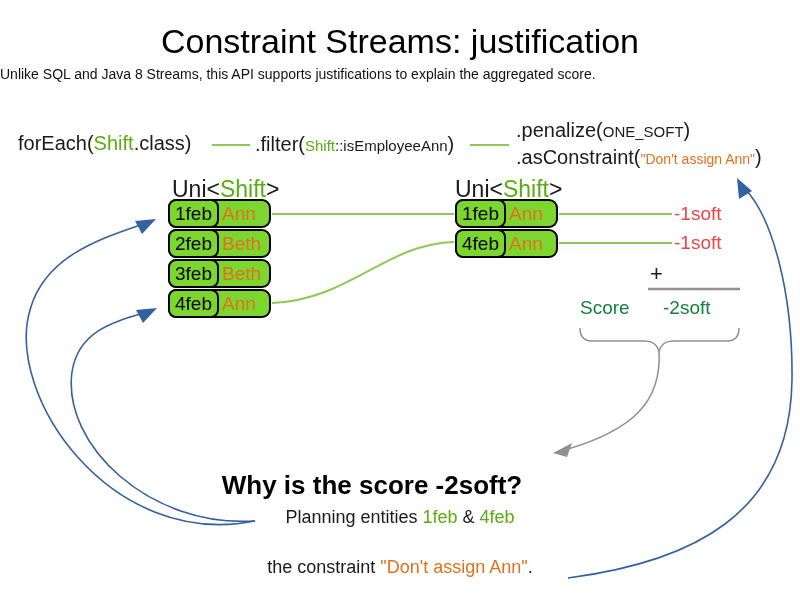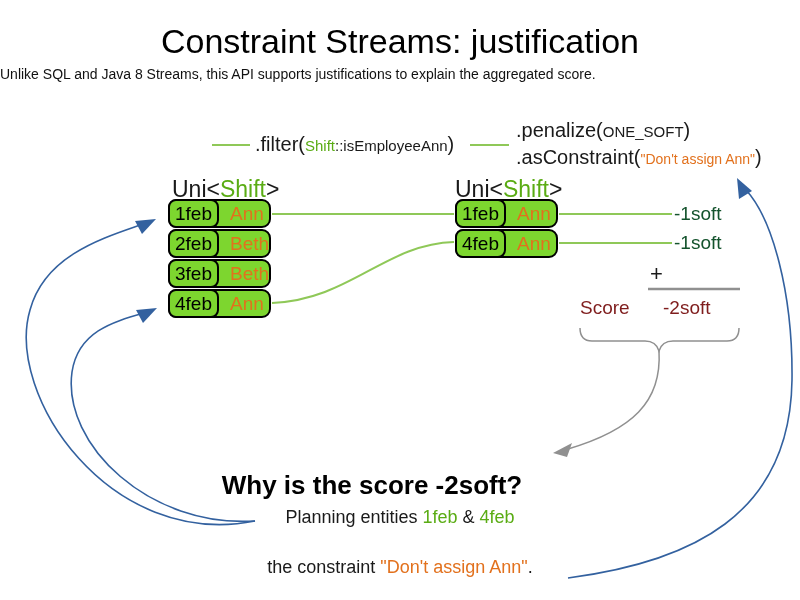--- a/index.html
+++ b/index.html
@@ -19,26 +19,26 @@
   .table{display:flex;flex-direction:column;gap:1px;}
   .chip-row{
     display:flex;align-items:stretch;width:103px;height:29px;box-sizing:border-box;
     background:var(--green-box);border:2px solid #000;border-radius:9px;
   }
   .chip-date{
     background:var(--green-box);border:2px solid #000;border-radius:8px;margin:-2px;
     padding:0 5px;display:flex;align-items:center;font-size:19px;color:#000;
   }
   .chip-name{
-    flex:1;display:flex;align-items:center;padding-left:13px;
+    flex:1;display:flex;align-items:center;padding-left:5px;
     font-size:19px;color:var(--orange);
   }
-  .penalty{font-size:19px;color:#14532d;}
+  .penalty{font-size:19px;color:#ef4444;}
   .plus{font-size:22px;color:#1a1a1a;}
-  .score-word,.score-total{font-size:19px;color:#7f1d1d;}
+  .score-word,.score-total{font-size:19px;color:#15803d;}
   .why{left:0;top:470px;width:744px;text-align:center;font-size:26px;font-weight:bold;color:#000;}
   .expl{width:800px;left:0;text-align:center;font-size:18px;color:#1a1a1a;}
   svg.layer{position:absolute;left:0;top:0;}
   .stroke-green{stroke:var(--green-line);stroke-width:2;fill:none;}
   .stroke-blue{stroke:var(--blue);stroke-width:1.6;fill:none;}
   .stroke-gray{stroke:var(--gray);stroke-width:1.5;fill:none;}
   .sumline{stroke:var(--gray);stroke-width:2.5;fill:none;}
   .fill-blue{fill:var(--blue);}
   .fill-gray{fill:var(--gray);}
 </style>
@@ -70,20 +70,23 @@
     <path class="stroke-blue" d="M255,521 C150,528 62,445 72,372 C78,332 112,322 144,313"></path>
     <path class="fill-blue" d="M157,308 L136,310 L143,323 Z"></path>
 
     <path class="stroke-blue" d="M568,578 C690,562 790,516 792,380 C793,292 772,218 746,190"></path>
     <path class="fill-blue" d="M737,178 L739,199 L752,191 Z"></path>
   </svg>
 
   <div class="abs title">Constraint Streams: justification</div>
   <div class="abs subtitle">Unlike SQL and Java 8 Streams, this API supports justifications to explain the aggregated score.</div>
 
+  <div class="abs code" style="left:18px;top:132px;">
+    <span>forEach(</span><span class="green-t">Shift</span><span>.class)</span>
+  </div>
 
   <div class="abs code" style="left:255px;top:133px;">
     <span>.filter(</span><span class="sm green-t">Shift</span><span class="sm">::isEmployeeAnn</span><span>)</span>
   </div>
 
   <div class="abs code" style="left:516px;top:119px;">
     <span>.penalize(</span><span class="sm">ONE_SOFT</span><span>)</span>
   </div>
 
   <div class="abs code" style="left:516px;top:146px;">

